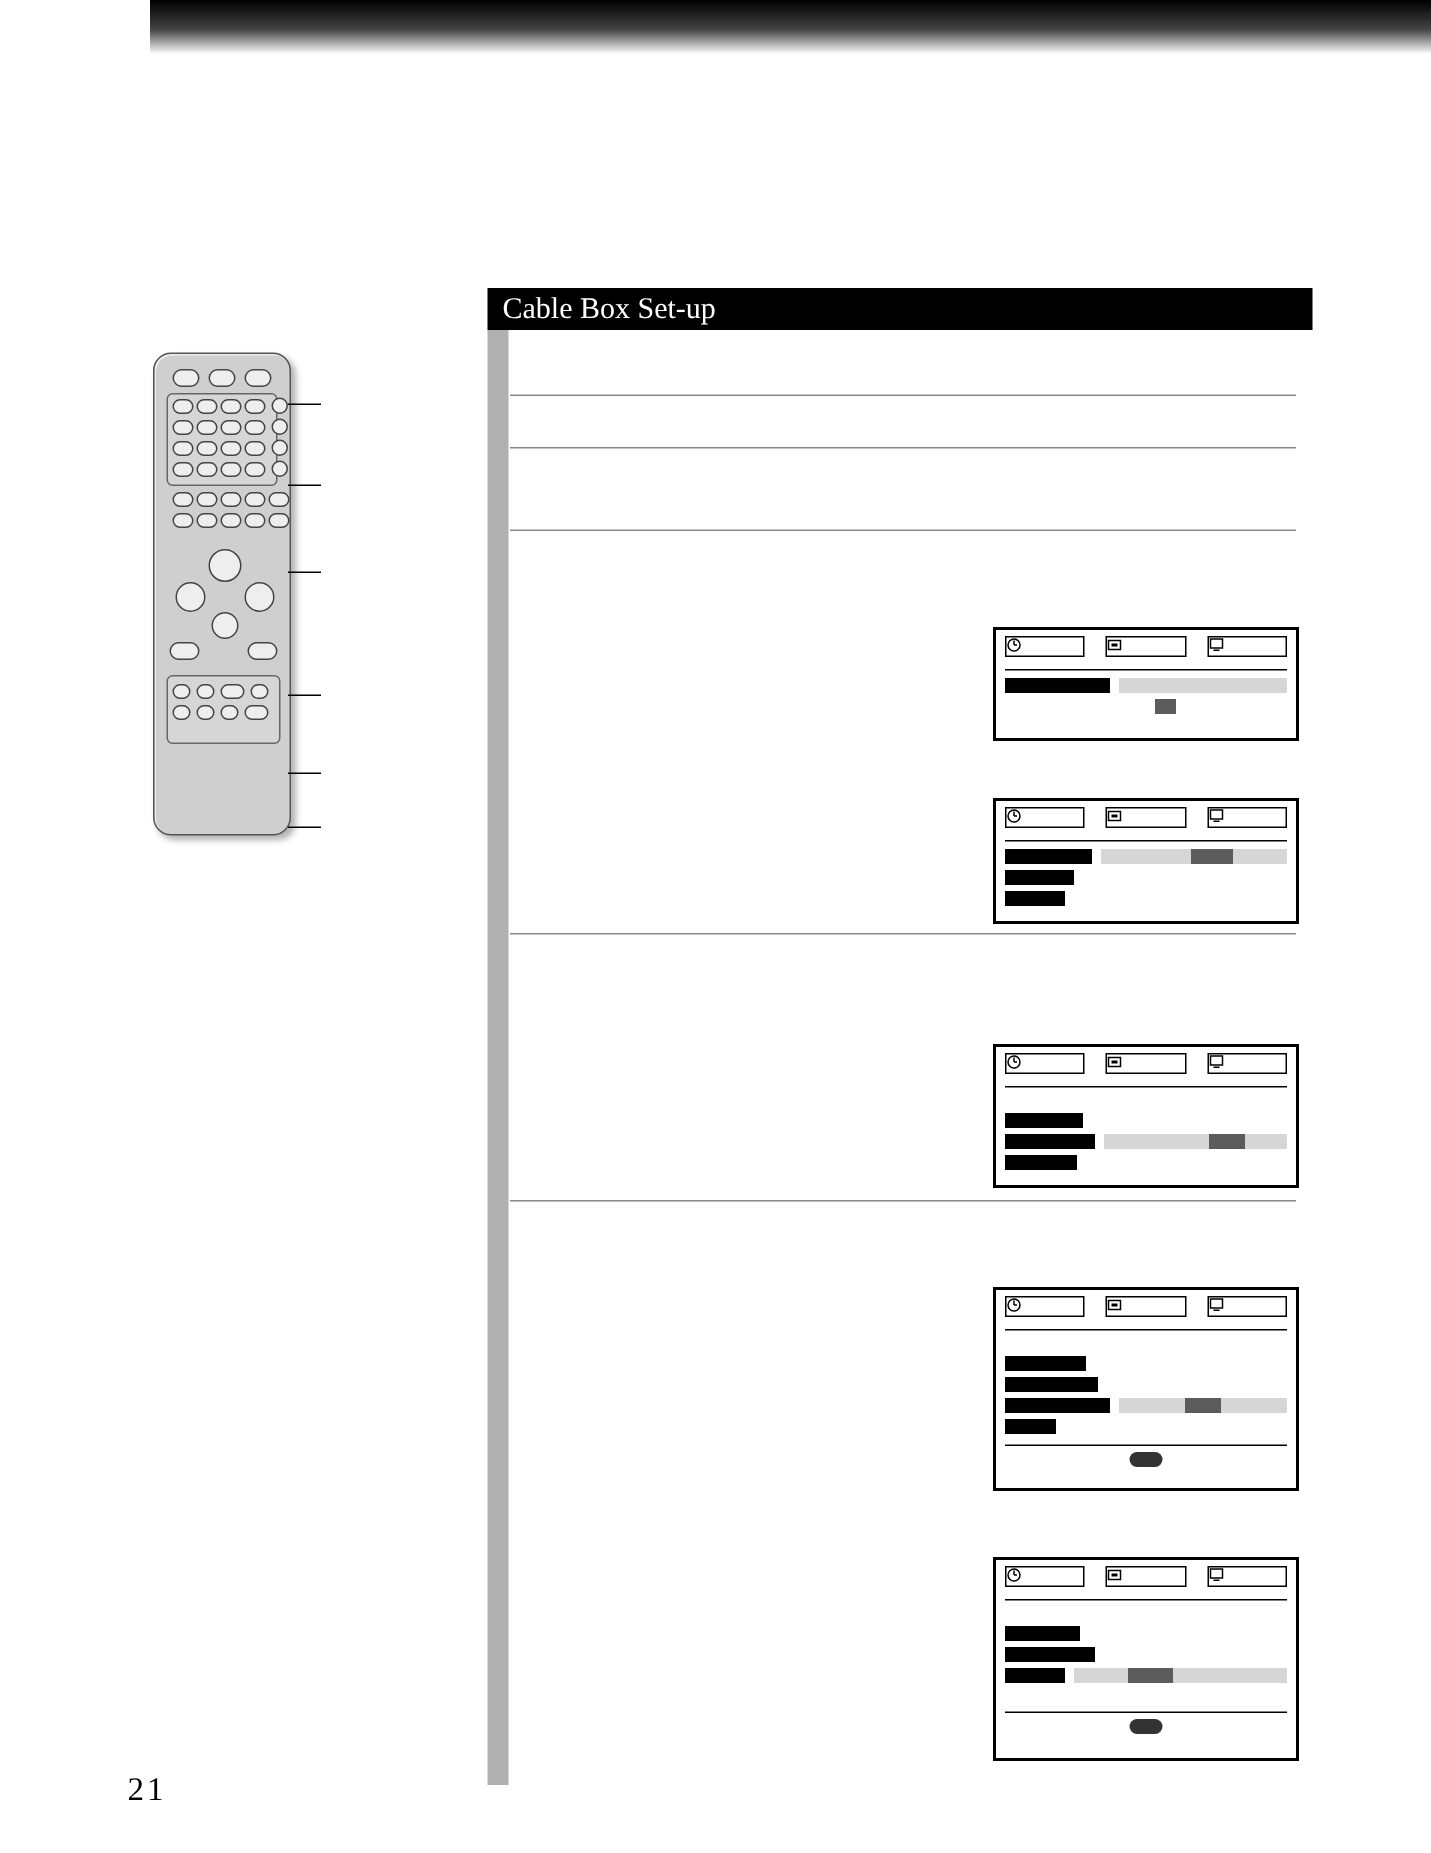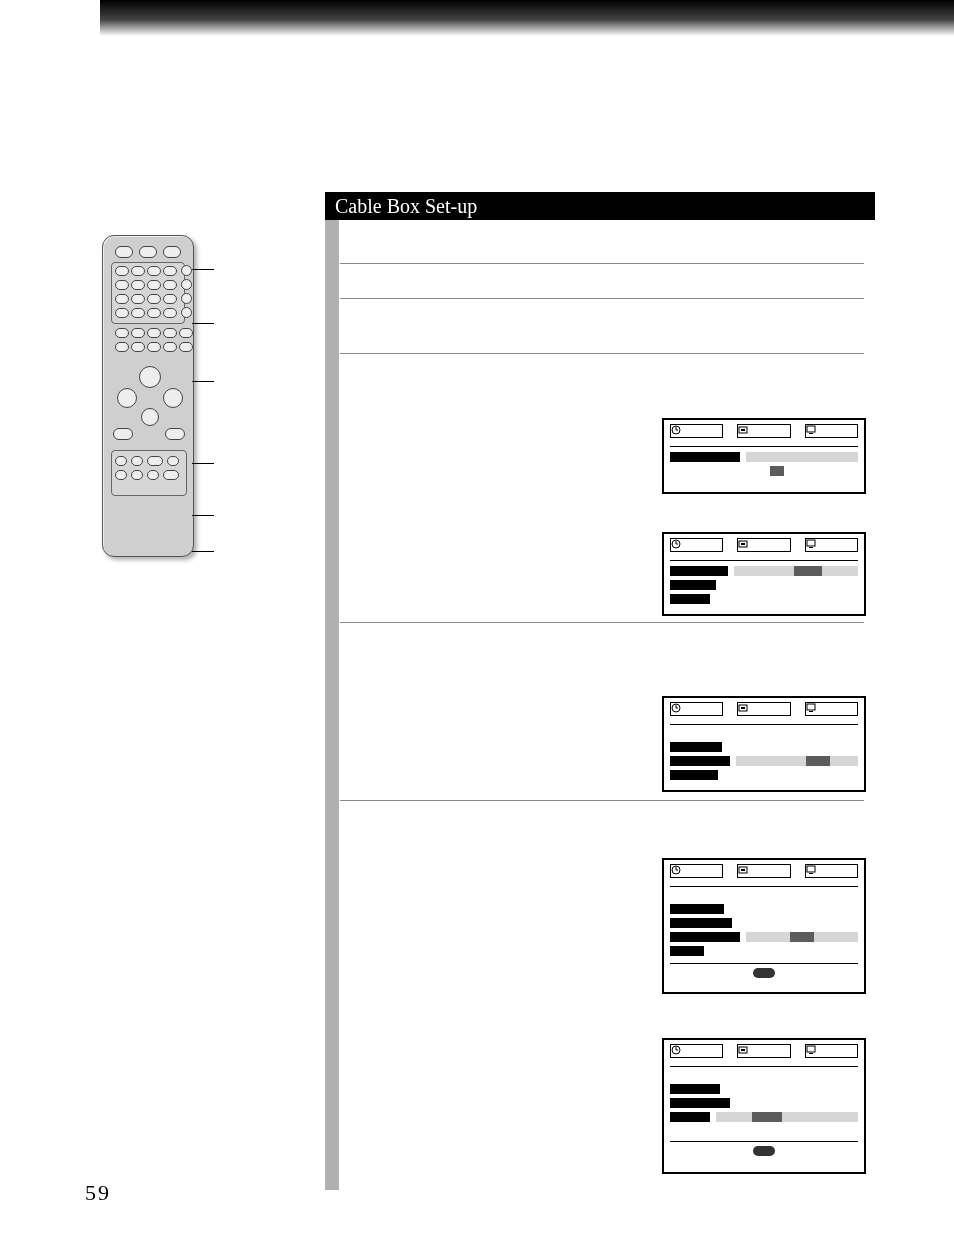--- a/index.html
+++ b/index.html
@@ -140,21 +140,21 @@
   <div class="section-title">Cable Box Set-up</div>
 
   <div class="left-stripe"></div>
 
   <div class="hrlight" style="top:263px"></div>
   <div class="hrlight" style="top:298px"></div>
   <div class="hrlight" style="top:353px"></div>
   <div class="hrlight" style="top:622px"></div>
   <div class="hrlight" style="top:800px"></div>
 
-  <div class="pagenum">59</div>
+  <div class="pagenum">21</div>
 
   <div class="remote-wrap">
     <div class="remote-body">
 
       <div class="rb" style="left:12px; top:10px; width:16px; height:10px;"></div>
       <div class="rb" style="left:36px; top:10px; width:16px; height:10px;"></div>
       <div class="rb" style="left:60px; top:10px; width:16px; height:10px;"></div>
 
       <div class="remote-panel" style="left:8px; top:26px; width:72px; height:60px;"></div>
 

